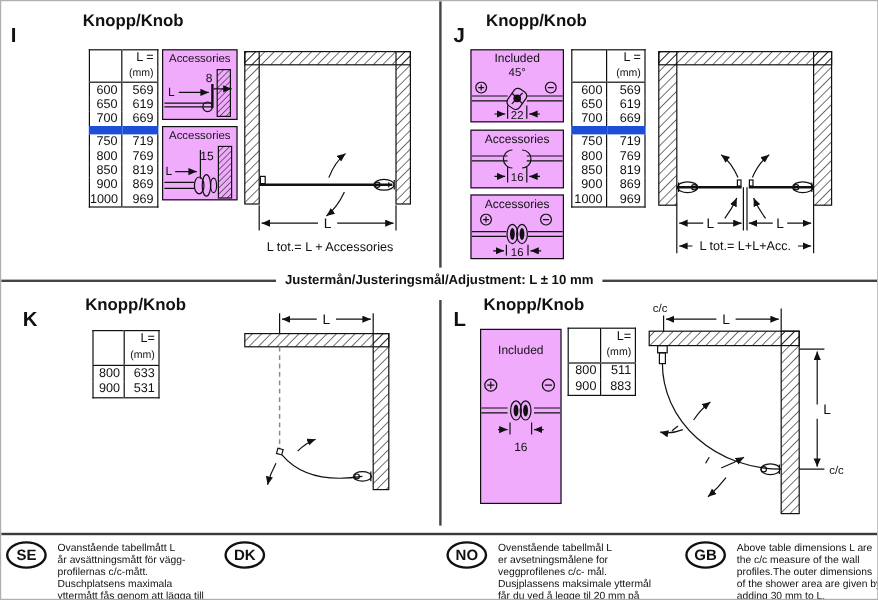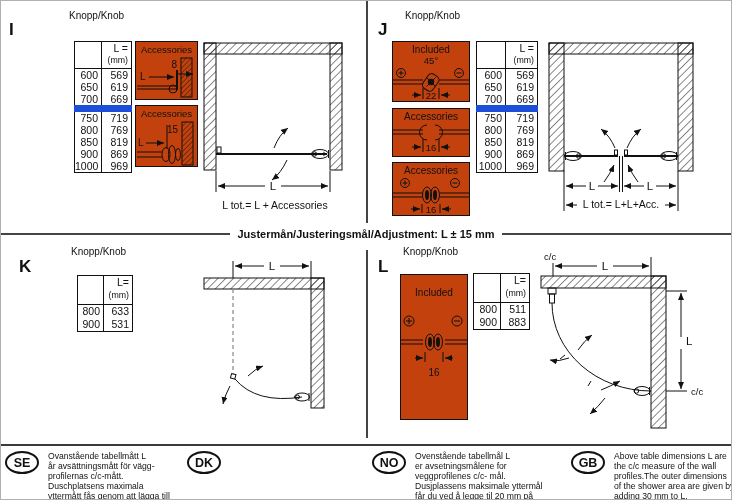--- a/index.html
+++ b/index.html
@@ -1,32 +1,32 @@
 <!DOCTYPE html>
 <html><head>
 <meta charset="utf-8">
 <style>
   *{margin:0;padding:0;box-sizing:border-box}
   html,body{background:#fff}
   #page{position:relative;width:732px;height:500px;background:#fff;border:1px solid #b0b0b0;
          font-family:"Liberation Sans",sans-serif;color:#111;overflow:hidden}
   .letter{position:absolute;font-size:17px;font-weight:bold;line-height:1}
-  .heading{position:absolute;font-size:10px;font-weight:normal;line-height:1.1}
+  .heading{position:absolute;font-size:14px;font-weight:bold;line-height:1.1}
   .vdiv{position:absolute;width:2px;background:#444}
   .adjust{position:absolute;left:0;right:0;top:226px;height:14px;display:flex;align-items:center;gap:7px}
   .adjust .dline{flex:1;height:2px;background:#444}
   .adjust .dtext{font-size:11px;font-weight:bold;white-space:nowrap}
   table.dimtable{position:absolute;border-collapse:collapse;background:#fff;border:1.2px solid #111;table-layout:fixed}
   .dimtable td{font-size:10.5px;text-align:right;padding:0 3px 0 0;height:12px;line-height:12px;white-space:nowrap}
   .dimtable thead td{border-bottom:1.2px solid #111;vertical-align:bottom;padding-bottom:2px}
   .dimtable td.v{border-left:1.2px solid #111}
   .dimtable tr.sep td{border-top:7px solid #1d4ed8}
   .dimtable .hm{font-size:8.8px}
   .kl td{height:13px;line-height:13px}
-  .accbox{position:absolute;border:1.2px solid #111;background:#c2410c}
+  .accbox{position:absolute;border:1.2px solid #111;background:#f0abfc}
   .accbox .bt{font-size:9.5px;text-align:center;padding-top:2px;line-height:11px;white-space:nowrap}
   .accbox svg{position:relative;display:block;margin:2px auto 0}
   .frule{position:absolute;left:0;right:0;top:443px;height:2px;background:#3a3a3a}
   .foot{position:absolute;top:450px;display:flex;gap:9px;align-items:flex-start}
   .badge{width:34px;height:23px;border:2px solid #111;border-radius:50%;display:flex;align-items:center;
          justify-content:center;font-size:12.5px;font-weight:bold;flex:0 0 auto;background:#fff}
   .ftext{font-size:8.6px;line-height:10px;white-space:pre-line}
   svg.diag{position:absolute;overflow:visible}
   svg text{font-family:"Liberation Sans",sans-serif;fill:#111}
   .ln{stroke:#111;stroke-width:1;fill:none}
@@ -361,21 +361,21 @@
     <g>
       <line class="ln" x1="31" y1="166" x2="20" y2="166" marker-end="url(#m2)"></line>
       <line class="ln" x1="119" y1="166" x2="130" y2="166" marker-end="url(#m2)"></line>
       <text x="75" y="169" text-anchor="middle" font-size="10.5">L tot.= L+L+Acc.</text>
     </g>
   </svg>
 
   <div class="vdiv" style="left:365px;top:0;height:222px"></div>
   <div class="adjust">
     <div class="dline"></div>
-    <div class="dtext">Justermån/Justeringsmål/Adjustment: L ± 15 mm</div>
+    <div class="dtext">Justermån/Justeringsmål/Adjustment: L ± 10 mm</div>
     <div class="dline"></div>
   </div>
   <div class="vdiv" style="left:365px;top:249px;height:188px"></div>
 
   <div class="letter" style="left:18px;top:257px">K</div>
   <div class="heading" style="left:70px;top:245px">Knopp/Knob</div>
 
   <table class="dimtable kl" style="left:76px;top:274px;width:56px">
     <colgroup>
         <col style="width:26px">

